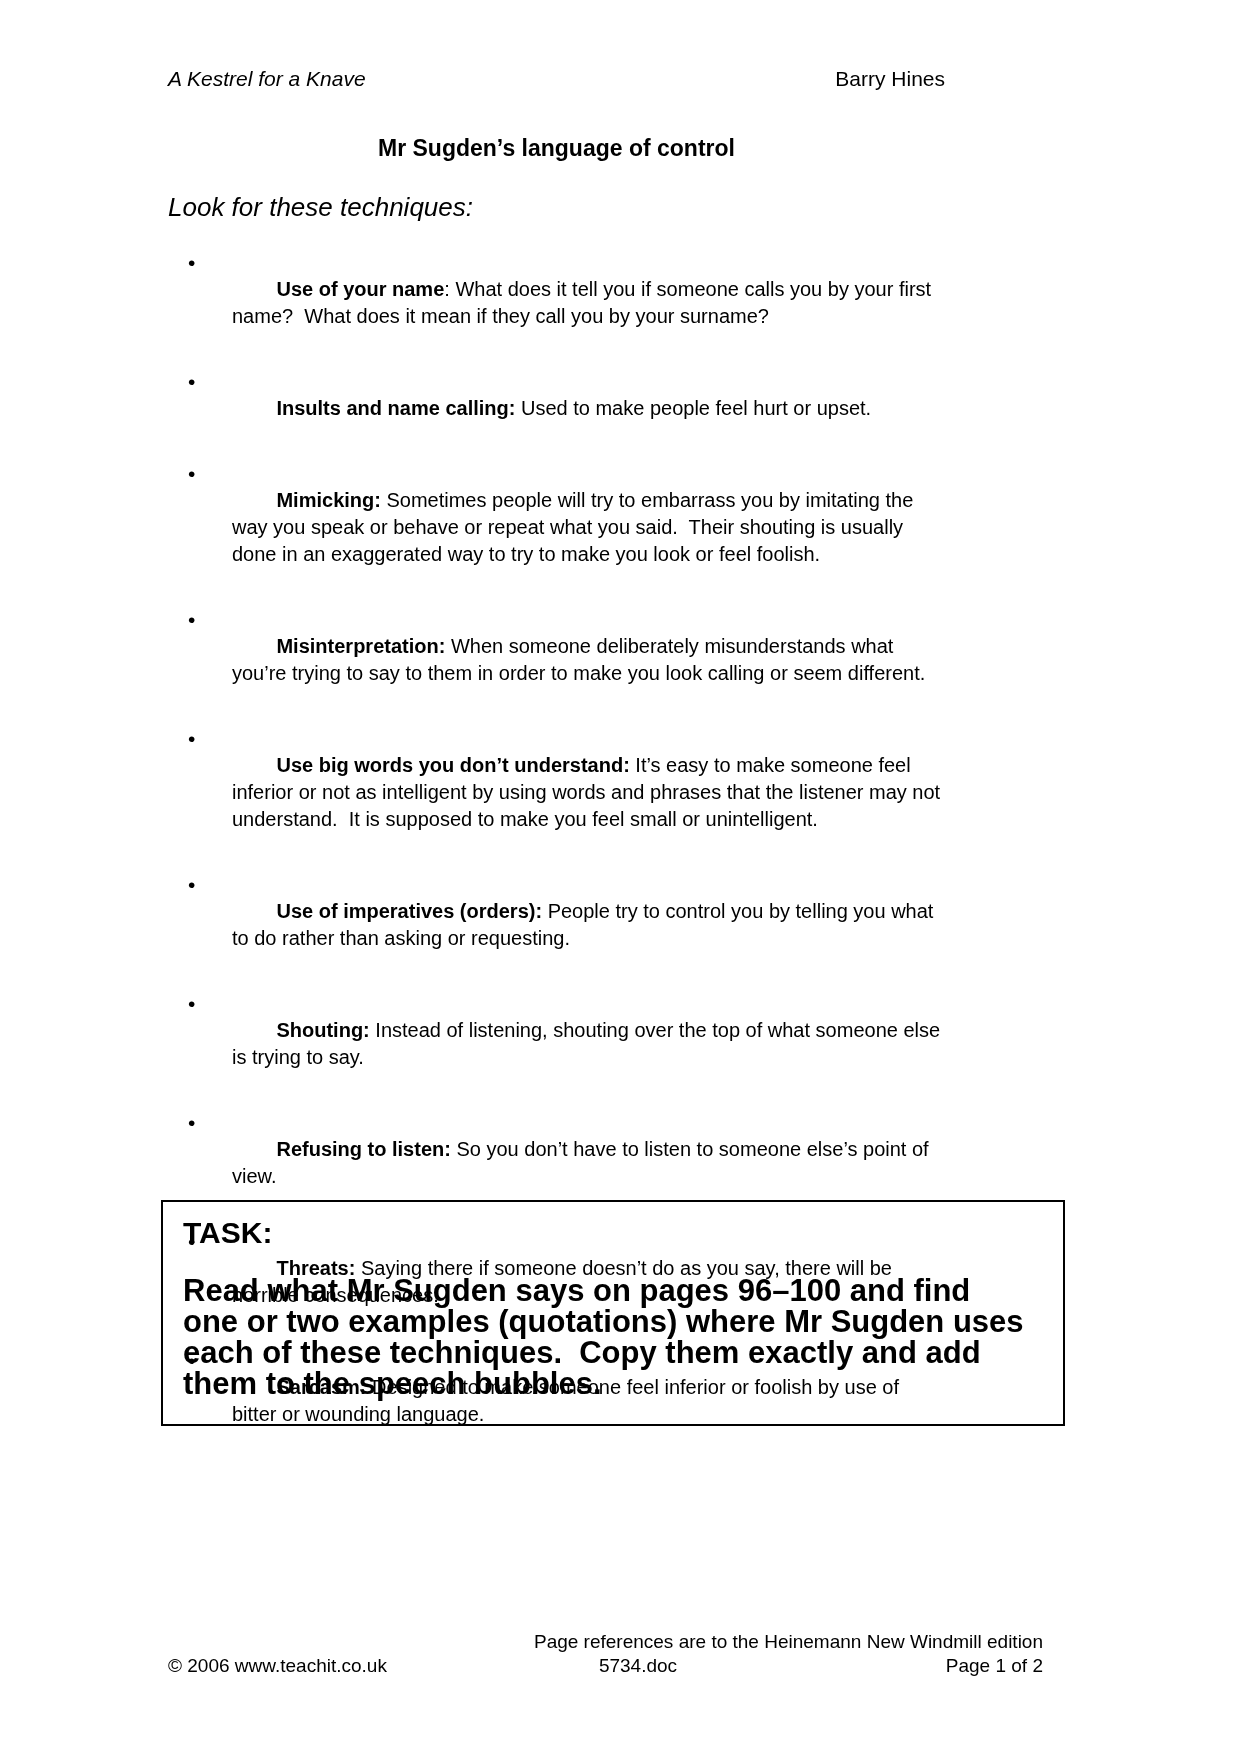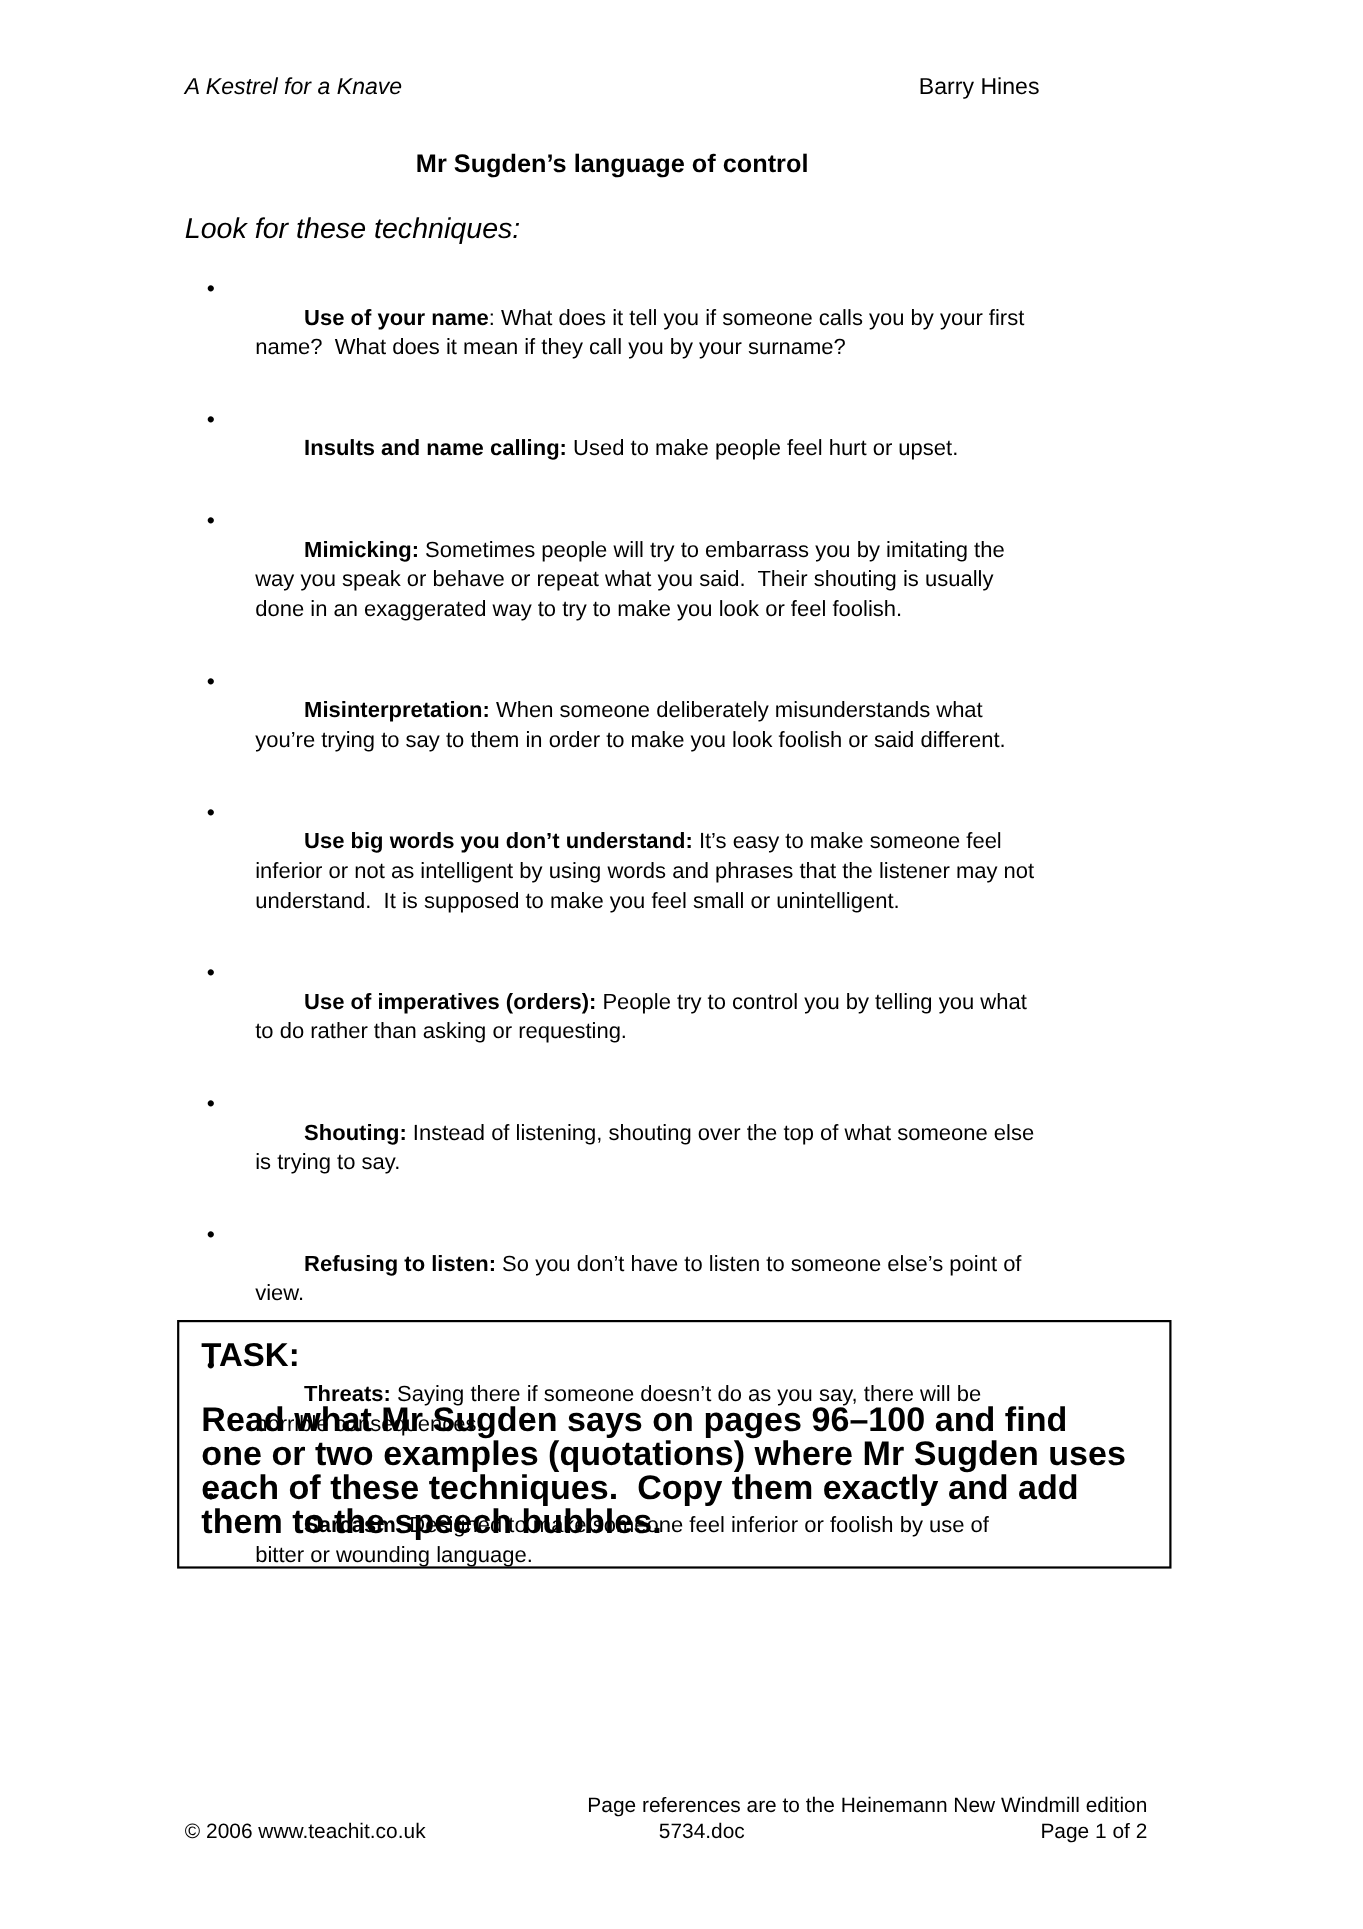--- a/index.html
+++ b/index.html
@@ -130,21 +130,21 @@
       <li>
         <span class="bullet">•</span><span class="tlabel">Use of your name</span><span class="ttext">: What does it tell you if someone calls you by your first name?  What does it mean if they call you by your surname?</span>
       </li>
     <li>
         <span class="bullet">•</span><span class="tlabel">Insults and name calling:</span><span class="ttext"> Used to make people feel hurt or upset.</span>
       </li>
         <li>
         <span class="bullet">•</span><span class="tlabel">Mimicking:</span><span class="ttext"> Sometimes people will try to embarrass you by imitating the way you speak or behave or repeat what you said.  Their shouting is usually done in an exaggerated way to try to make you look or feel foolish.</span>
       </li>
         <li>
-        <span class="bullet">•</span><span class="tlabel">Misinterpretation:</span><span class="ttext"> When someone deliberately misunderstands what you’re trying to say to them in order to make you look foolish or said different.</span>
+        <span class="bullet">•</span><span class="tlabel">Misinterpretation:</span><span class="ttext"> When someone deliberately misunderstands what you’re trying to say to them in order to make you look calling or seem different.</span>
       </li>
         <li>
         <span class="bullet">•</span><span class="tlabel">Use big words you don’t understand:</span><span class="ttext"> It’s easy to make someone feel inferior or not as intelligent by using words and phrases that the listener may not understand.  It is supposed to make you feel small or unintelligent.</span>
       </li>
         <li>
         <span class="bullet">•</span><span class="tlabel">Use of imperatives (orders):</span><span class="ttext"> People try to control you by telling you what to do rather than asking or requesting.</span>
       </li>
         <li>
         <span class="bullet">•</span><span class="tlabel">Shouting:</span><span class="ttext"> Instead of listening, shouting over the top of what someone else is trying to say.</span>
       </li>

